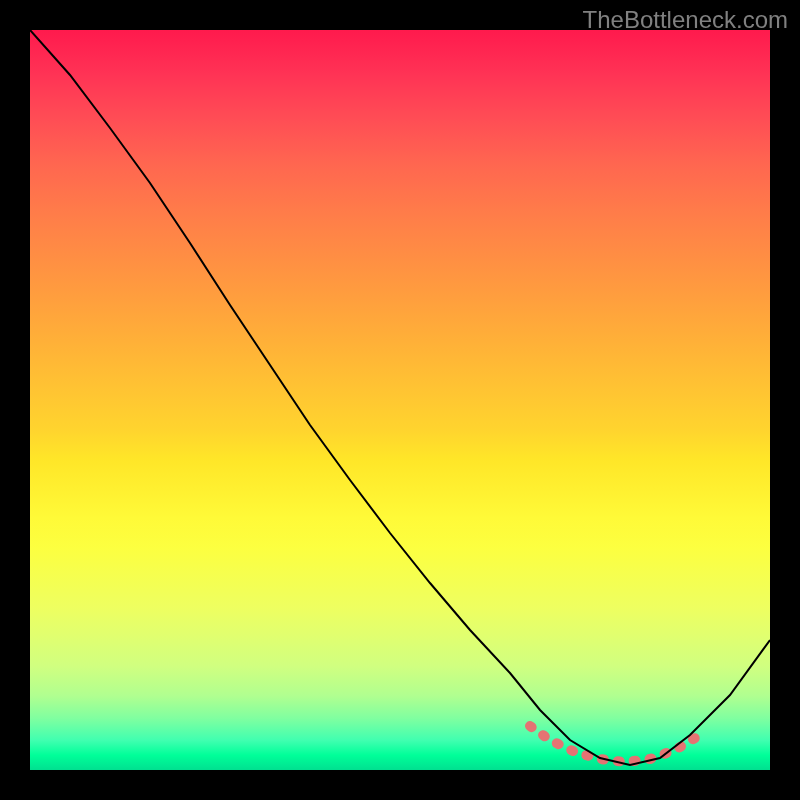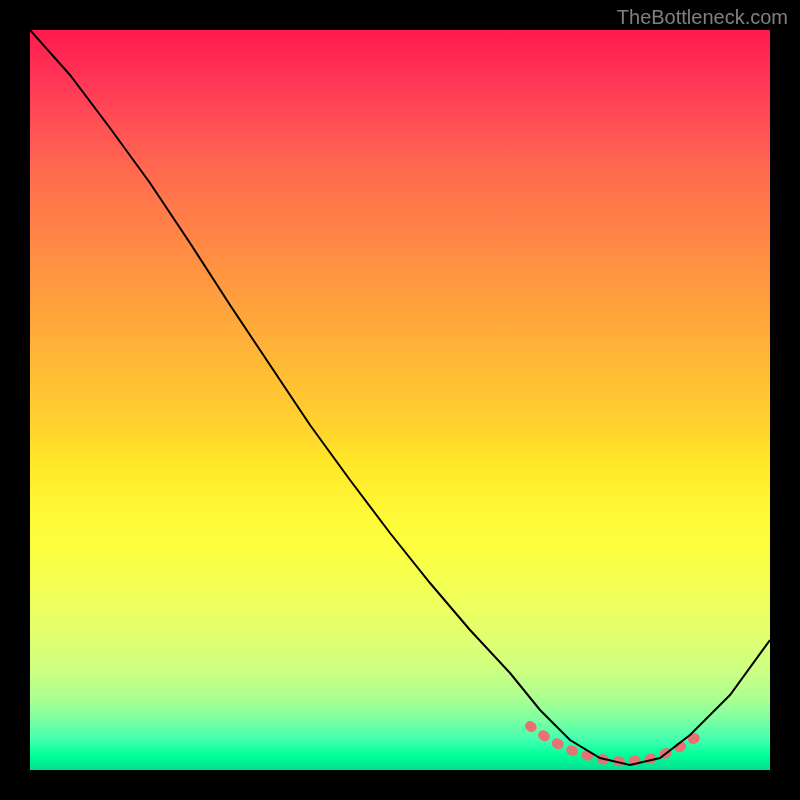--- a/index.html
+++ b/index.html
@@ -12,21 +12,21 @@
       height: 800px;
       background: #000;
       position: relative;
       font-family: Arial, sans-serif;
     }
     .attribution {
       position: absolute;
       top: 6px;
       right: 12px;
       color: #808080;
-      font-size: 20px;
+      font-size: 24px;
       font-weight: normal;
       z-index: 10;
     }
     .chart-area {
       position: absolute;
       top: 30px;
       left: 30px;
       width: 740px;
       height: 740px;
       background: linear-gradient(to bottom,

